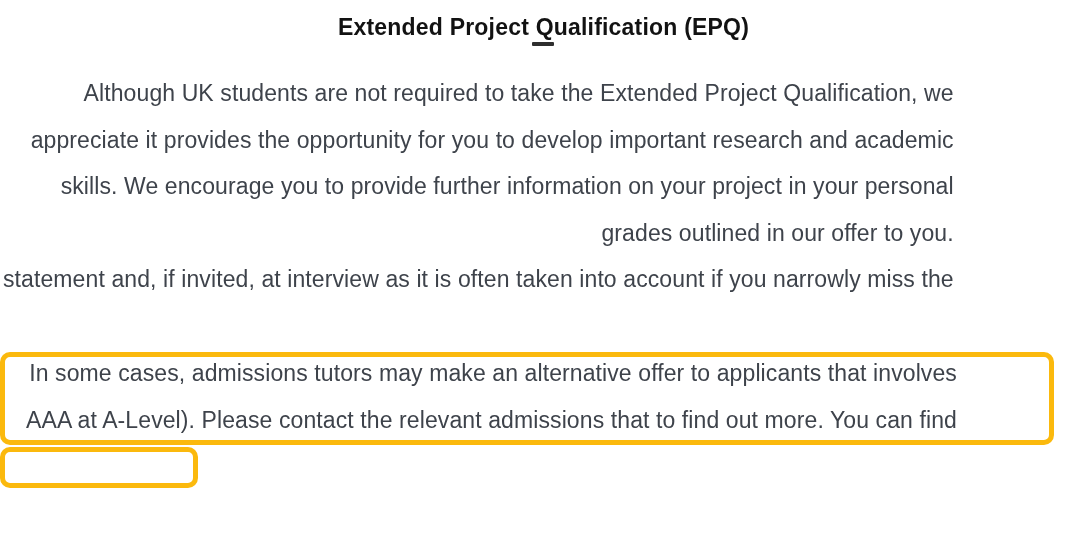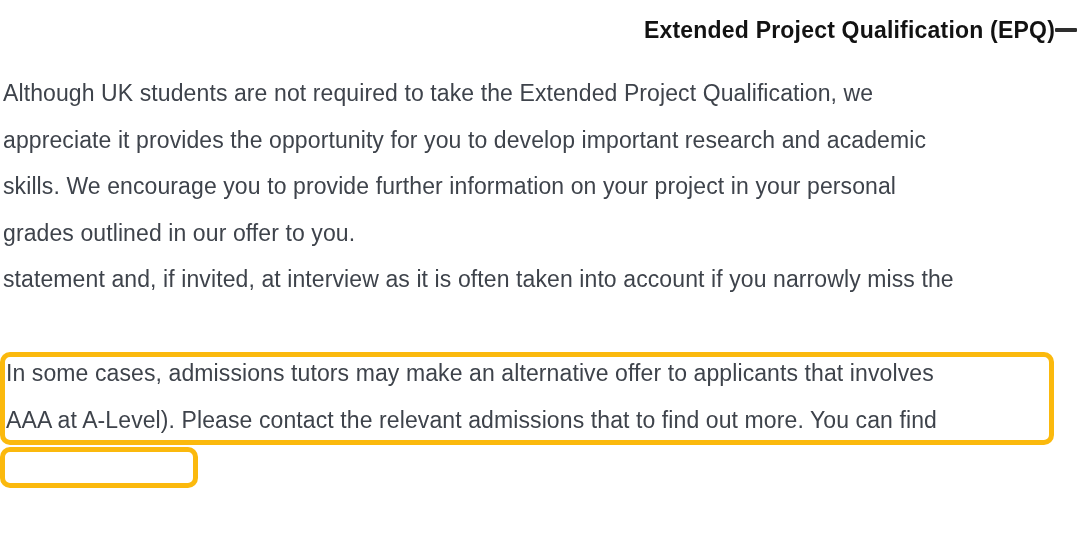--- a/index.html
+++ b/index.html
@@ -17,20 +17,21 @@
   
   .accordion-header {
     position: absolute;
     top: 14px;
     left: 9px;
     right: 2px;
     height: 32px;
     display: flex;
     justify-content: flex-end;
     align-items: center;
+    flex-direction: column;
   }
   .section-title {
     margin: 0;
     font-size: 23px;
     font-weight: 700;
     color: #121212;
     letter-spacing: 0.2px;
     white-space: nowrap;
   }
   .collapse-btn {
@@ -53,28 +54,29 @@
     border-radius: 1px;
   }
 
   
   .para {
     position: absolute;
     font-size: 23px;
     font-weight: 300;
     color: #3e434b;
     letter-spacing: 0.1px;
+    text-align: right;
   }
   .para .line {
     height: 46.5px;
     line-height: 46.5px;
     white-space: nowrap;
   }
   .p1 { top: 70px;  left: 3px; }
-  .p2 { top: 350px; left: 6px; }
+  .p2 { top: 350px; left: 6px; padding-left: 20px; }
 
   .link {
     color: inherit;
     text-decoration: underline;
     text-decoration-thickness: 2px;
     text-underline-offset: 4px;
   }
 
   
   .hl {

